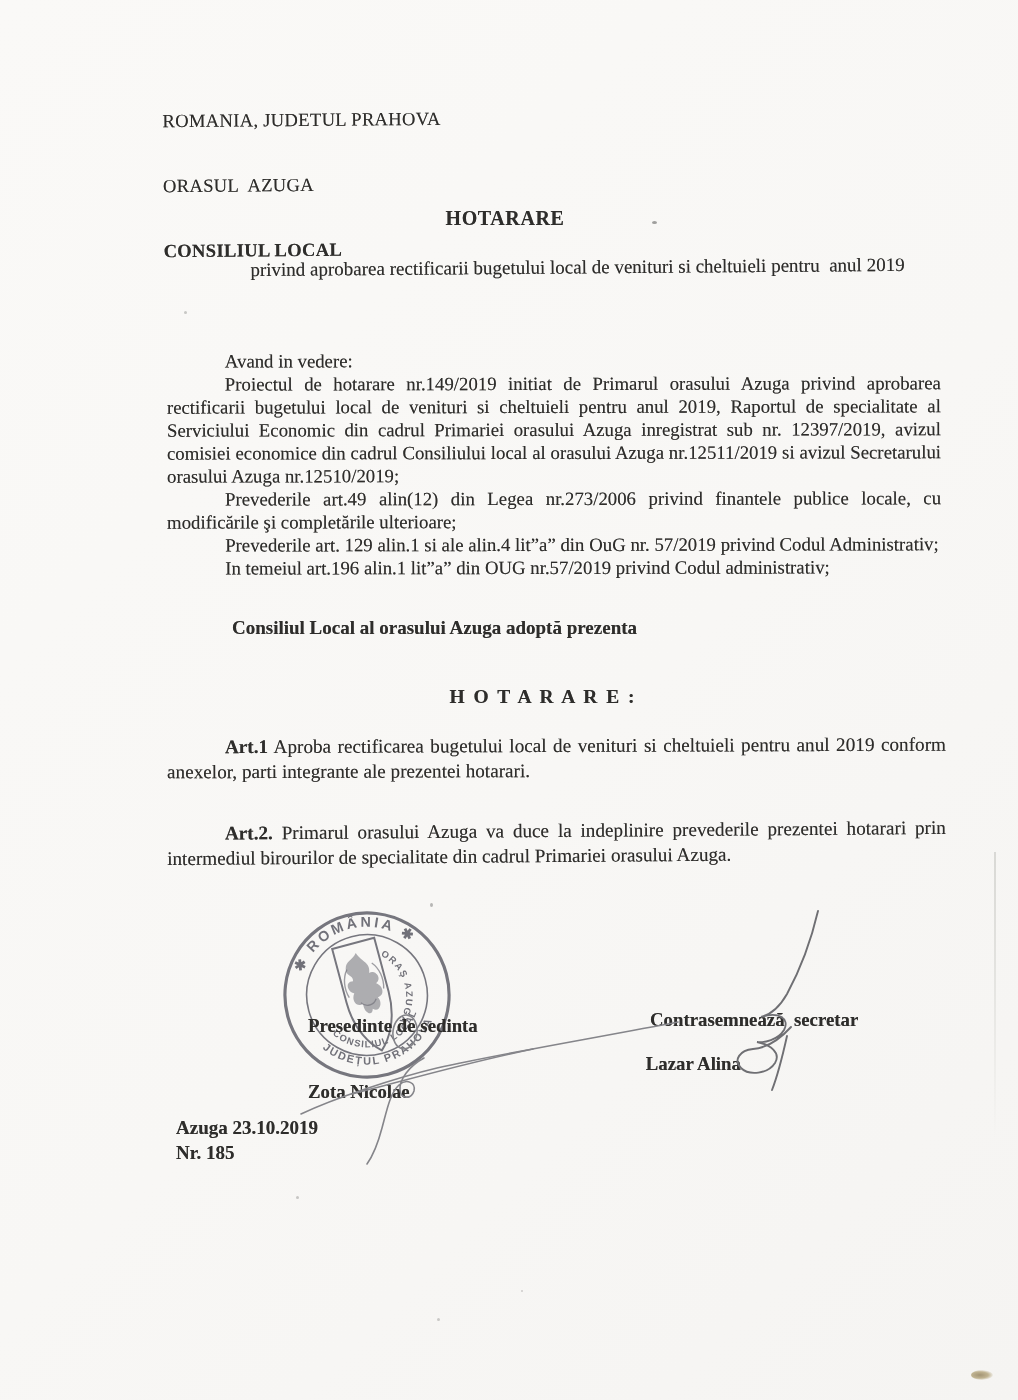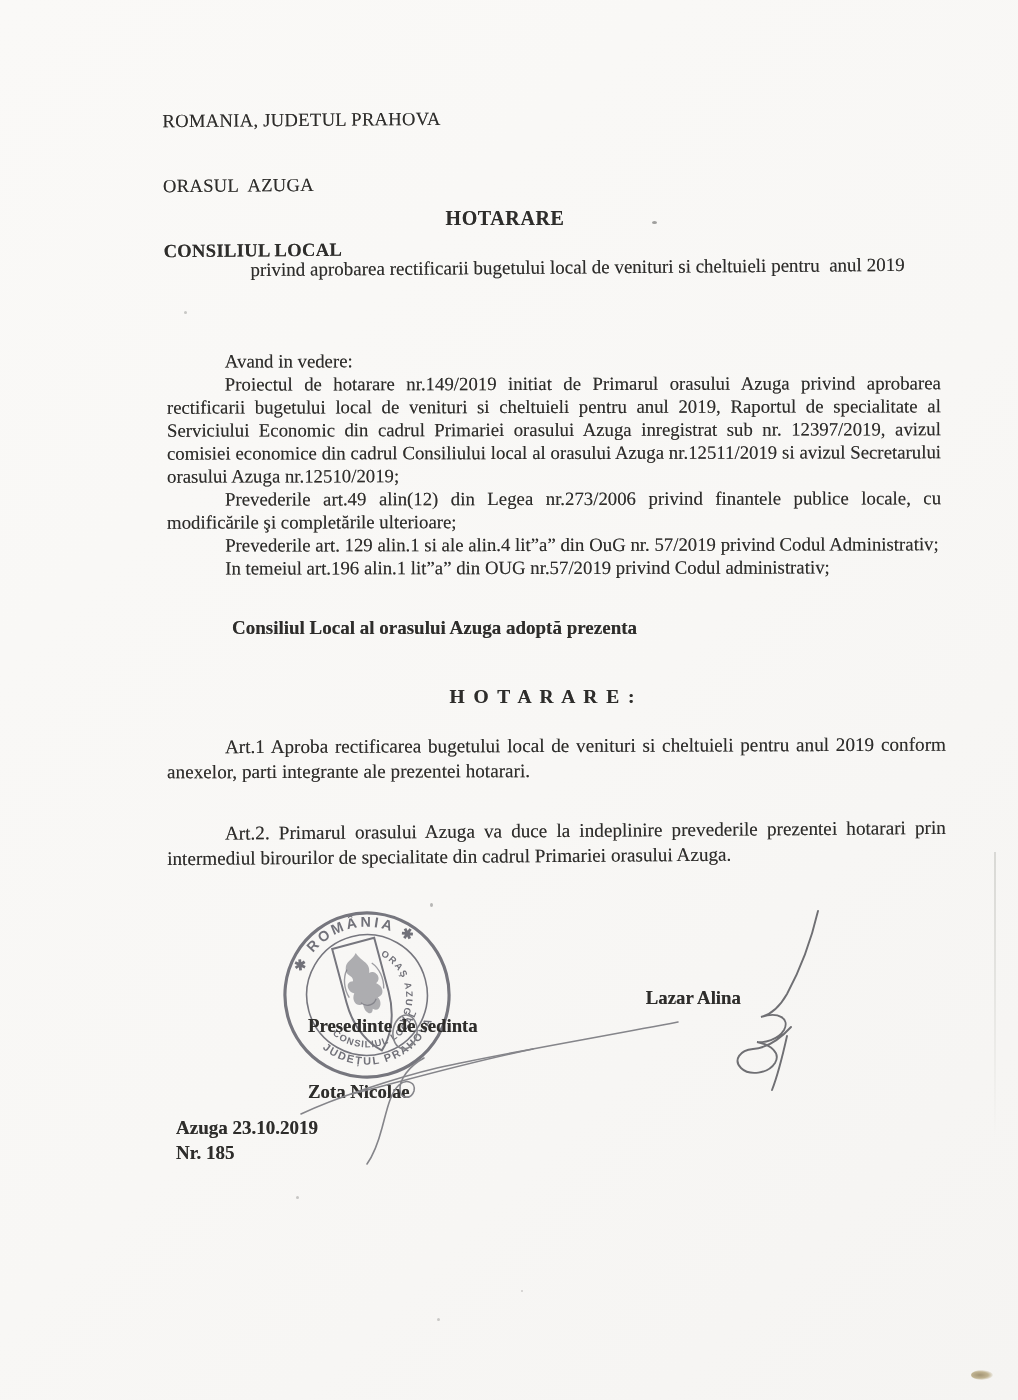--- a/index.html
+++ b/index.html
@@ -27,21 +27,21 @@
   .preamble p{ margin:0; text-indent:58px; text-align:justify; }
   .preamble p.intro{ text-align:left; }
 
   .adoption-line{ left:167px; top:617px; width:774px; padding-left:65px; font-weight:bold; font-size:19px; box-sizing:border-box; }
 
   .decision-heading{ left:0; right:0; top:686px; text-align:center; font-weight:bold; font-size:19.5px; letter-spacing:2px; }
   .decision-heading span{ display:inline-block; transform:translateX(34px); }
 
   .article{ left:167px; width:779px; font-size:19.2px; line-height:25.3px; text-align:justify; }
   .article p{ margin:0; text-indent:58px; }
-  .article .lbl{ font-weight:normal; }
+  .article .lbl{ font-weight:bold; }
   .article-1{ top:733px; transform:rotate(-0.2deg); }
   .article-2{ top:818px; transform:rotate(-0.45deg); }
 
   .sig{ text-align:left; font-weight:bold; font-size:18.8px; line-height:22px; white-space:pre-wrap; }
   .sig-president{ left:308px; top:971px; width:252px; }
   .sig-secretary{ left:650px; top:965px; width:294px; }
   .sig-secretary .name{ display:inline-block; transform:translateX(-23px); }
 
   .footer-block{ left:176px; top:1116px; font-weight:bold; font-size:19px; line-height:24.5px; }
 
@@ -122,20 +122,21 @@
         <textPath href="#arc-right" startOffset="50%" text-anchor="middle">ORAŞ AZUGA</textPath>
       </text>
     </g>
   </svg>
 
   <div class="abs sig sig-president ink">
     <div>Presedinte de sedinta</div>
     <div>Zota Nicolae</div>
   </div>
   <div class="abs sig sig-secretary ink">
+    <div>Contrasemnează  secretar</div>
     <div class="name">Lazar Alina</div>
   </div>
 
   <svg class="abs sig-overlay" viewBox="0 0 1018 1400" aria-hidden="true">
     <g fill="none" stroke="#85858a" stroke-width="1.6" stroke-linecap="round">
       <path d="M678,1022 C600,1037 505,1053 437,1068 C395,1078 335,1098 301,1114"></path>
       <path d="M352,1094 C400,1082 460,1064 533,1049"></path>
       <path d="M424,1058 C409,1066 399,1080 400,1090 C401,1099 411,1100 414,1091 C416,1083 407,1078 399,1085 C390,1093 387,1110 382,1128 C377,1147 372,1157 367,1164"></path>
       <ellipse cx="405" cy="1032" rx="12" ry="17" transform="rotate(8 405 1032)"></ellipse>
     </g>

